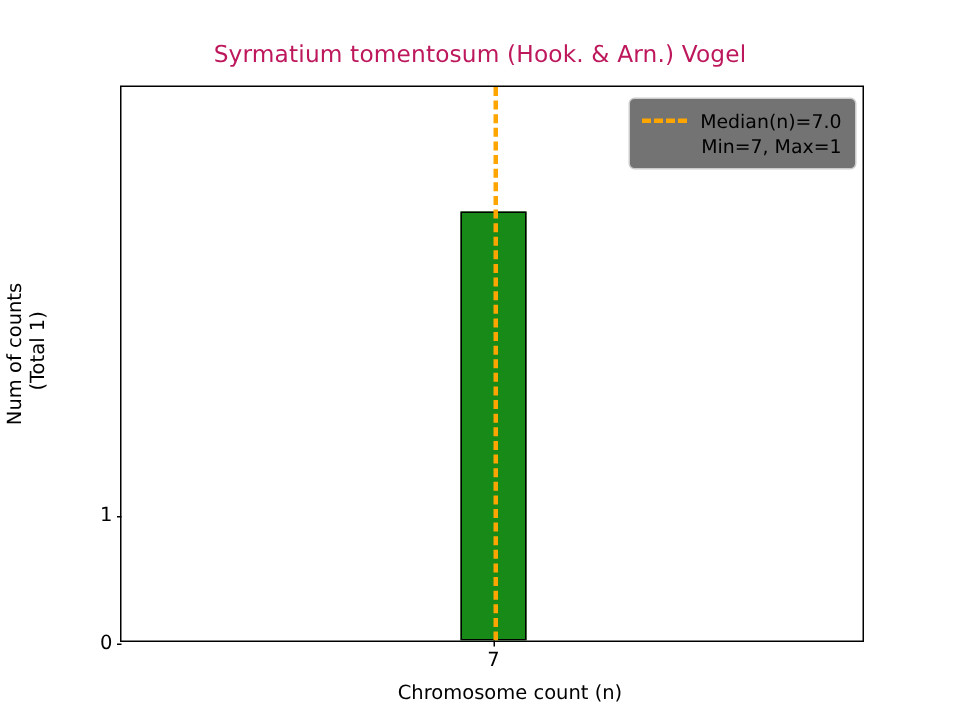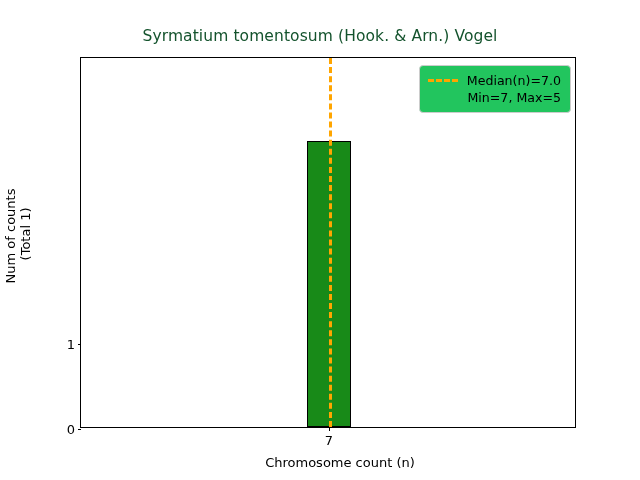--- a/index.html
+++ b/index.html
@@ -21,21 +21,21 @@
   }
 
   
   #chart-title {
     position: absolute;
     left: 0;
     top: 27px;
     width: 640px;
     text-align: center;
     font-size: 15.5px;
-    color: #14532d;
+    color: #be185d;
     letter-spacing: 0.1px;
   }
 
   
   #axes {
     position: absolute;
     left: 80px;
     top: 57px;
     width: 496px;
     height: 371px;
@@ -134,21 +134,21 @@
     white-space: pre;
   }
 
   
   #legend {
     position: absolute;
     right: 4px;
     top: 7px;
     border: 1px solid #cccccc;
     border-radius: 4px;
-    background: #22c55e;
+    background: #737373;
     padding: 6px 9px 6px 8px;
     box-sizing: border-box;
   }
   .legend-row {
     display: flex;
     align-items: center;
     justify-content: flex-end;
     gap: 9px;
     height: 17px;
   }
@@ -198,21 +198,21 @@
       <div class="xtick-mark" style="left:248px;"></div>
       <div class="xtick-label" style="left:248px;">7</div>
     </div>
 
     <div id="legend">
       <div class="legend-row">
         <span class="legend-swatch"></span>
         <span class="legend-text">Median(n)=7.0</span>
       </div>
       <div class="legend-row continuation">
-        <span class="legend-text">Min=7, Max=5</span>
+        <span class="legend-text">Min=7, Max=1</span>
       </div>
     </div>
 
   </div>
 
   <div id="xlabel">Chromosome count (n)</div>
 
   <div id="ylabel-wrap">
     <div id="ylabel"><span>Num of counts</span><br><span> (Total 1)</span></div>
   </div>

